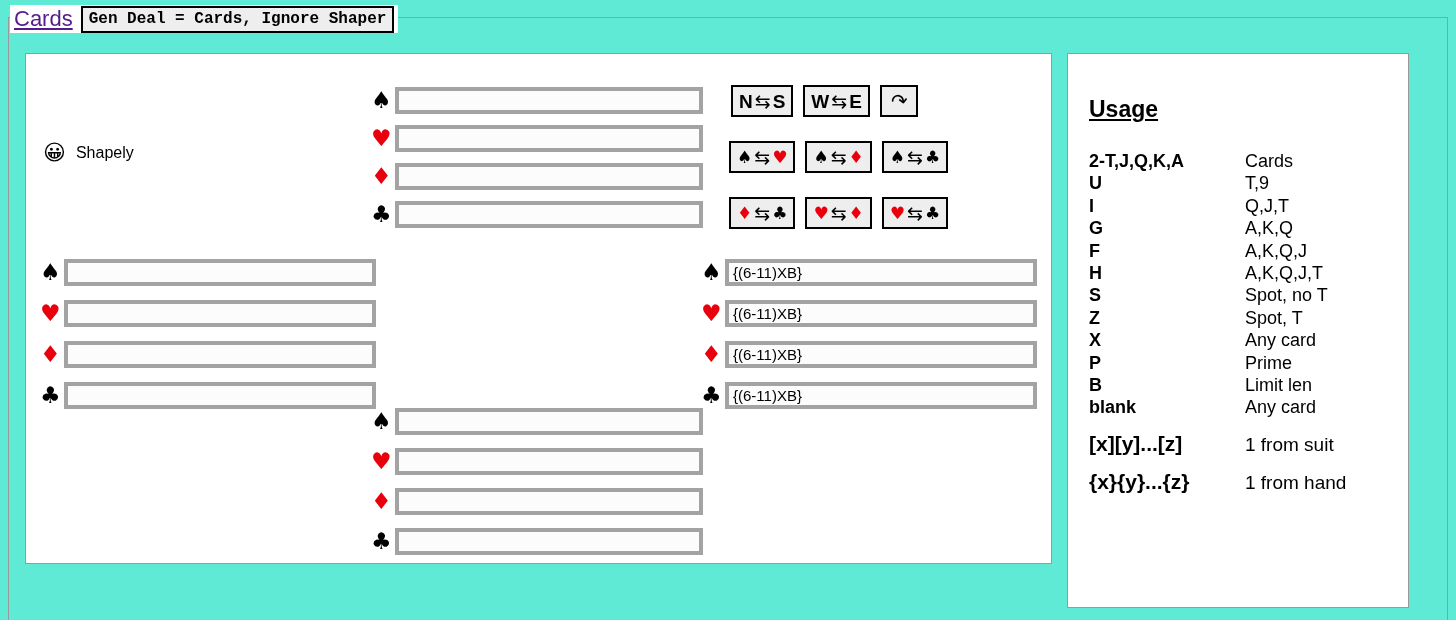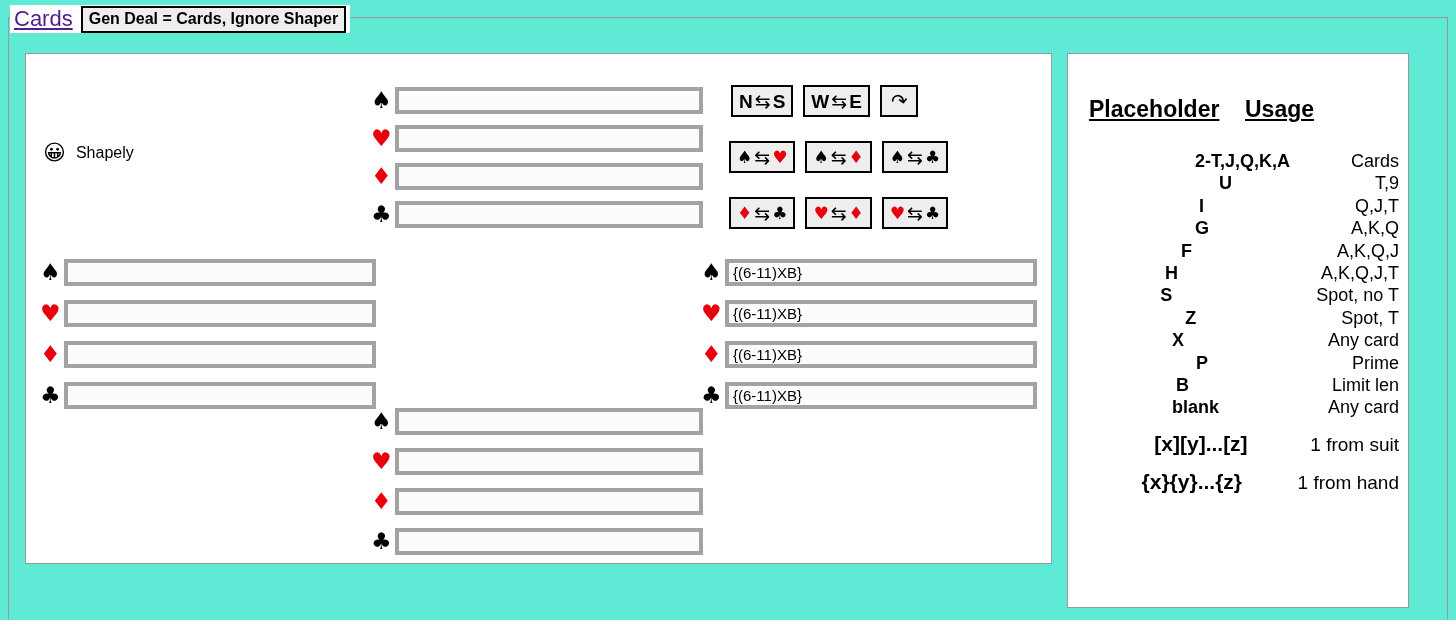--- a/index.html
+++ b/index.html
@@ -51,21 +51,21 @@
   .gen-deal-btn {
     margin-left: 8px;
     background: #eeeeee;
     border: 2px solid #000000;
     font-weight: bold;
     font-size: 16px;
     line-height: 18px;
     padding: 2px 6px 3px 6px;
     color: #000000;
     cursor: pointer;
-    font-family: Liberation Sans, sans-serif;
+    font-family: Liberation Mono, monospace;
   }
 
   
   .main-panel {
     position: absolute;
     left: 25px;
     top: 53px;
     width: 1027px;
     height: 511px;
     box-sizing: border-box;
@@ -229,21 +229,20 @@
 
   .legend-rows {
     position: absolute;
     left: 21px;
     top: 96px;
     width: 310px;
   }
   .legend-row {
     display: flex;
     align-items: baseline;
-    justify-content: flex-end;
   }
   .legend-row .ph {
     width: 156px;
     flex: 0 0 156px;
     font-weight: bold;
     font-size: 18px;
     line-height: 22.4px;
     color: #000000;
     white-space: nowrap;
   }
@@ -400,21 +399,20 @@
       </button>
       <button class="swap-btn">
         <span class="suit red">♥</span>
         <span class="sw">⇆</span>
         <span class="suit black">♣</span>
       </button>
     </div>
 
   <div class="legend-panel">
     <div class="legend-head">
-      <span class="col-a">Placeholder</span>
       <span class="col-b">Usage</span>
     </div>
     <div class="legend-rows" id="legend-rows">
         <div class="legend-row">
           <span class="ph">2-T,J,Q,K,A</span>
           <span class="us">Cards</span>
         </div>
         <div class="legend-row">
           <span class="ph">U</span>
           <span class="us">T,9</span>

